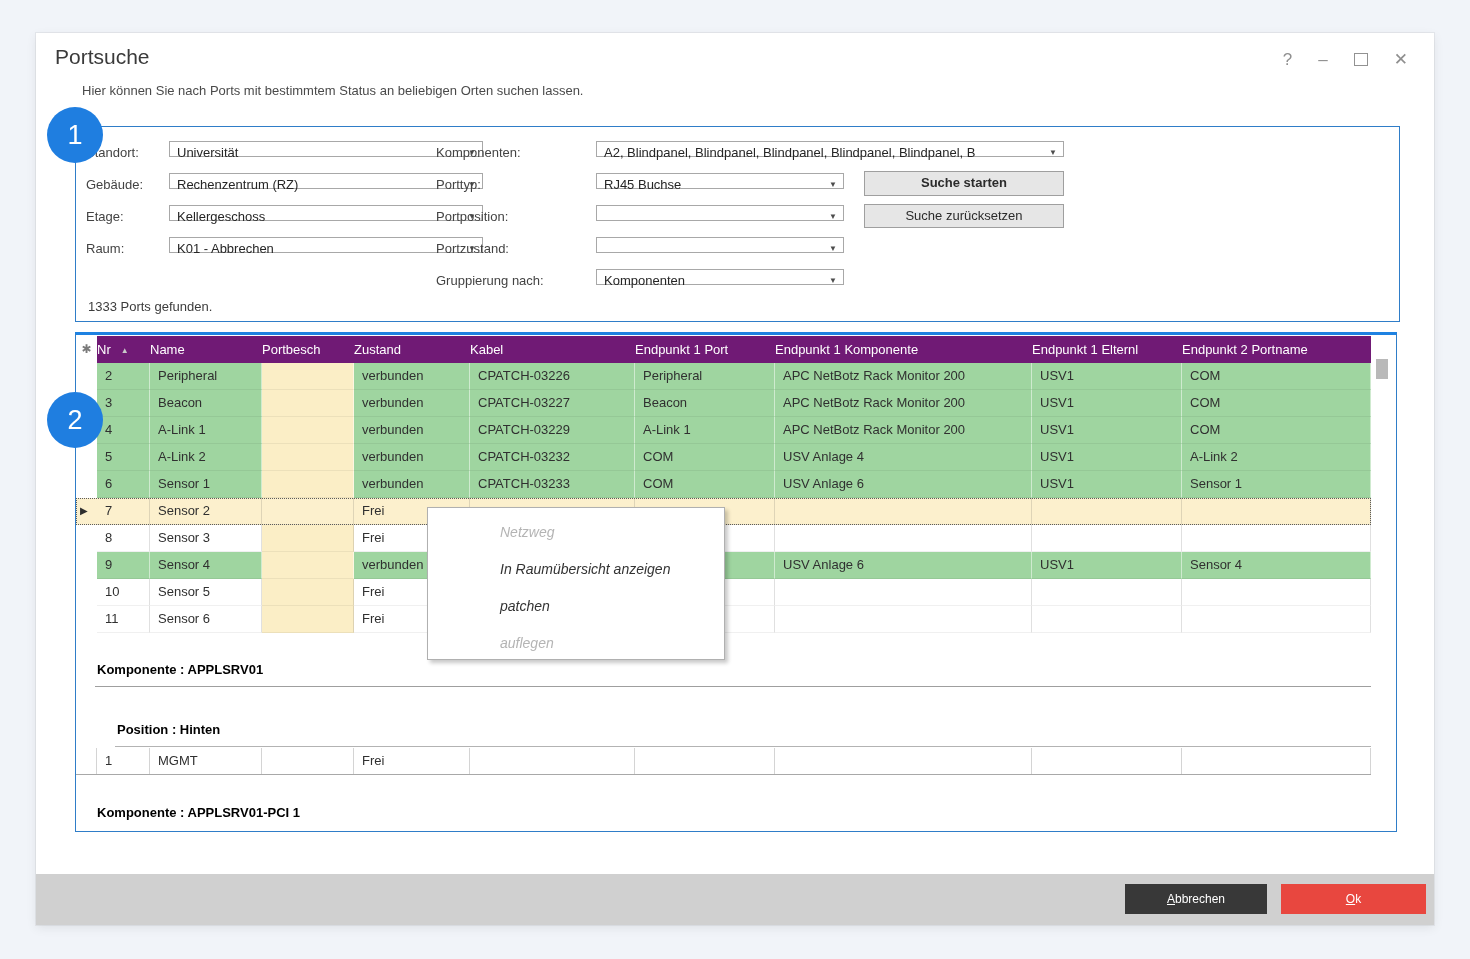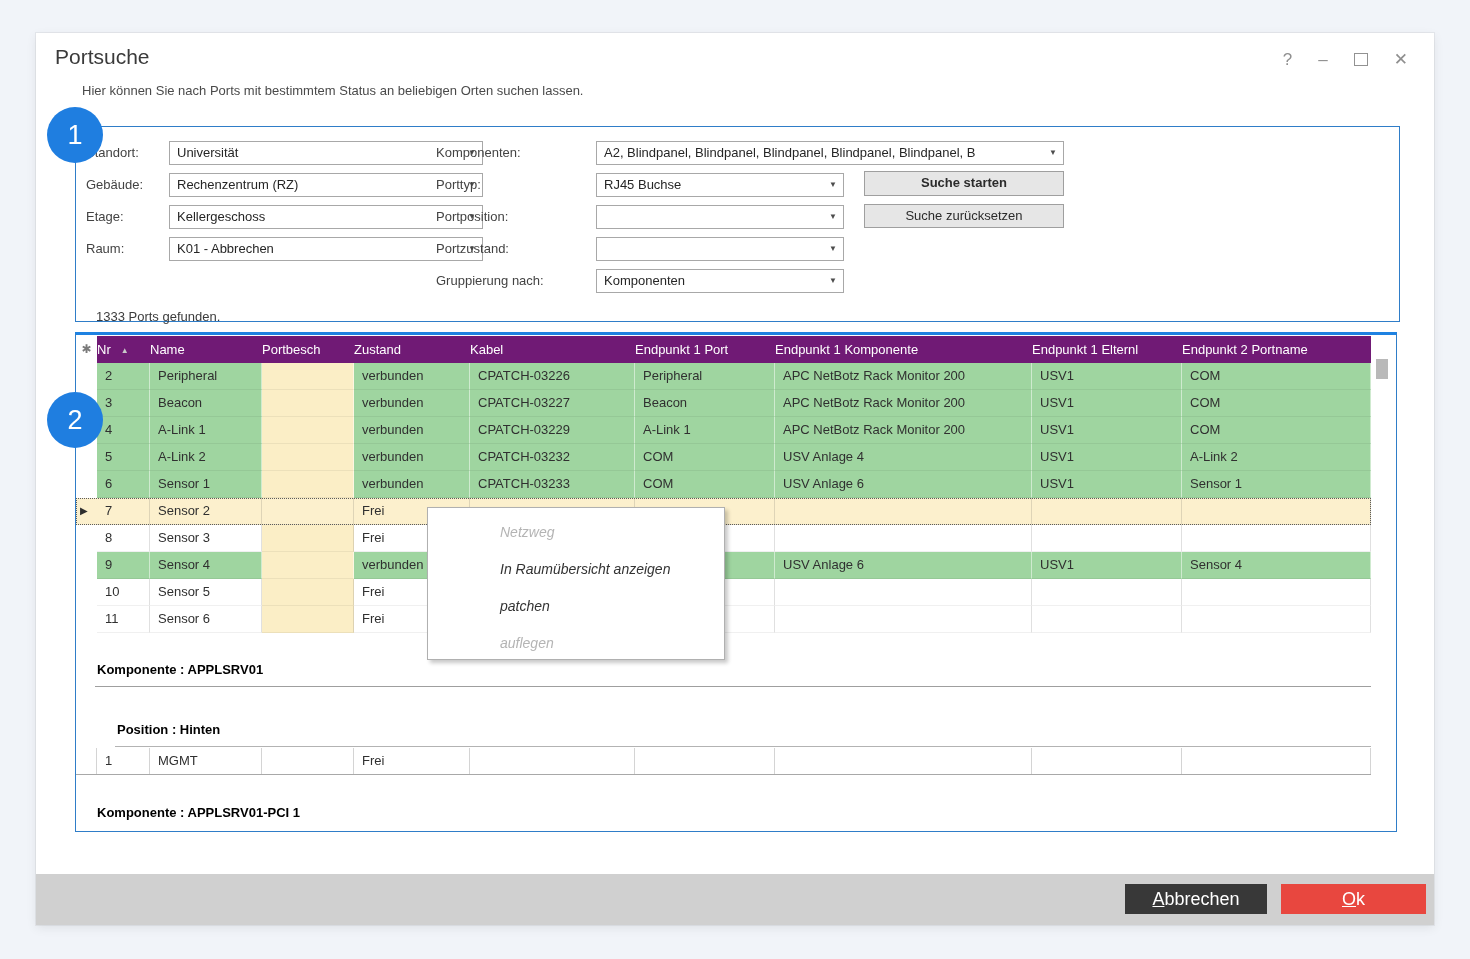--- a/index.html
+++ b/index.html
@@ -21,32 +21,32 @@
   .win-controls { position:absolute; top:18px; right:26px; display:flex; gap:26px; align-items:center; color:#8f8f8f; }
   .wc { font-size:17px; line-height:17px; cursor:default; }
   .wc-max { width:14px; height:13px; border:1px solid #929292; }
 
   
   .form-panel {
     position:absolute; left:39px; top:93px; width:1325px; height:196px;
     border:1px solid #2f7dc8; background:#fff;
   }
   .flabel { position:absolute; font-size:13px; color:#434343; line-height:24px; }
-  .dd { position:absolute; height:24px; background:#fff; border:1px solid #a8a8a8;padding-left:40px; }
+  .dd { position:absolute; height:16px; background:#fff; border:1px solid #a8a8a8;padding-left:40px; }
   .dd .val {
     position:absolute; left:7px; right:20px; top:0; line-height:22px; font-size:13px;
     color:#262626; white-space:nowrap; overflow:hidden;
   }
   .dd .arr { position:absolute; right:6px; top:7px; font-size:8px; color:#4d4d4d; line-height:8px; }
   .sbtn {
     position:absolute; background:#e6e6e6; border:1px solid #9f9f9f; text-align:center;
     font-size:13px; color:#2b2b2b; line-height:22px; cursor:default;
   }
   .sbtn.bold { font-weight:bold; }
-  .result-count { position:absolute; left:20px; top:172px; font-size:13px; color:#3c3c3c;margin-top:10px; }
+  .result-count { position:absolute; left:12px; top:172px; font-size:13px; color:#3c3c3c; }
 
   
   .table-panel {
     position:absolute; left:39px; top:299px; width:1322px; height:500px;
     border:1px solid #2f7dc8; border-top:3px solid #1e82e2; background:#fff; overflow:hidden;
   }
   .grid-row {
     display:grid;
     grid-template-columns:21px 53px 112px 92px 116px 165px 140px 257px 150px 189px;
     position:absolute; left:0; width:1295px; height:27px;
@@ -80,21 +80,21 @@
     position:absolute; left:391px; top:474px; width:298px; height:153px;
     background:#ffffff; border:1px solid #b0b0b0; box-shadow:3px 3px 4px rgba(0,0,0,0.22);
     z-index:20; padding-top:6px;font-style:italic;
   }
   .cm-item { height:37px; line-height:37px; padding-left:72px; font-size:14px; color:#333333; cursor:default; }
   .cm-item.disabled { color:#b4b4b4; }
 
   
   .footer { position:absolute; left:0; top:841px; width:1398px; height:51px; background:#d0d0d0; }
   .fbtn { position:absolute; top:10px; height:30px; border:none; cursor:default; }
-  .fbtn .btn-label { display:block; line-height:30px; text-align:center; font-size:18px; color:#ffffff; }
+  .fbtn .btn-label { display:block; line-height:30px; text-align:center; font-size:12px; color:#ffffff; }
   .fbtn .btn-label::first-letter { text-decoration:underline; }
   .fbtn.cancel { left:1089px; width:142px; background:#383838; }
   .fbtn.ok { left:1245px; width:145px; background:#e8473f; }
 
   
   .callout {
     position:absolute; width:56px; height:56px; border-radius:50%; background:#1f7ee0;
     color:#ffffff; font-size:27px; display:flex; align-items:center; justify-content:center;
     z-index:30;
   }

